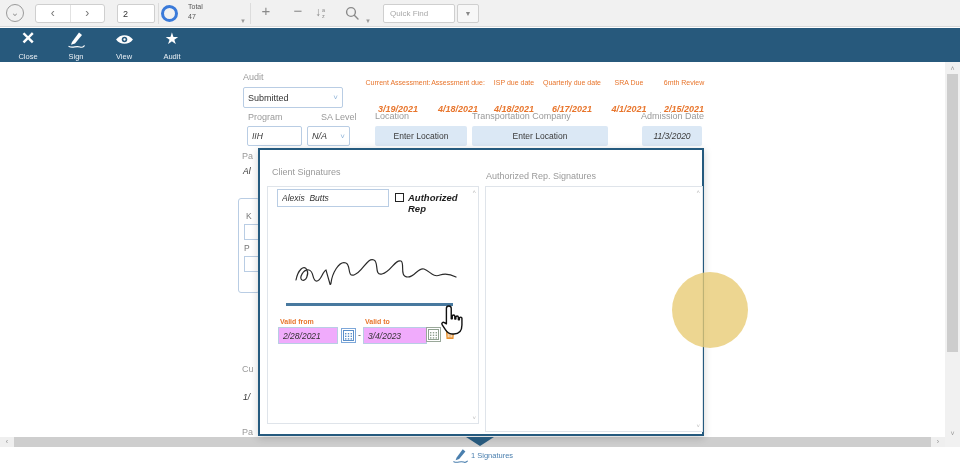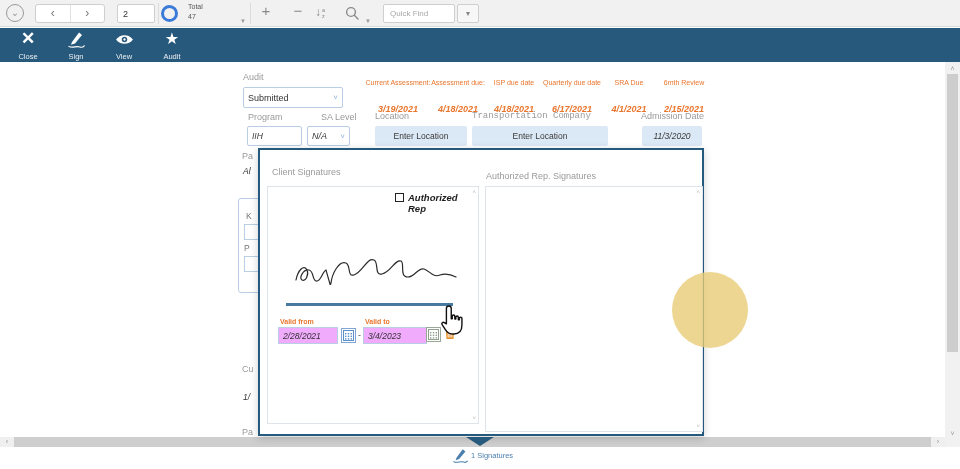--- a/index.html
+++ b/index.html
@@ -168,21 +168,21 @@
 
   <div class="label-g" style="left:248px; top:112px;">Program</div>
   <input class="field-blue" style="left: 247px; top: 126px; width: 55px; height: 20px;" value="IIH">
   <div class="label-g" style="left:321px; top:112px;">SA Level</div>
   <div class="select-blue" style="left:307px; top:126px; width:43px; height:20px; font-style:italic;">
     <span>N/A</span>
     <span class="select-chev">˅</span>
   </div>
   <div class="label-g" style="left:375px; top:111px;">Location</div>
   <button class="btn-lightblue" style="left:375px; top:126px; width:92px; height:20px;">Enter Location</button>
-  <div class="label-g" style="left:472px; top:111px;font-family:Liberation Mono, monospace;">Transportation Company</div>
+  <div class="label-g" style="left:472px; top:111px;">Transportation Company</div>
   <button class="btn-lightblue" style="left:472px; top:126px; width:136px; height:20px;">Enter Location</button>
   <div class="label-g" style="left:641px; top:111px;">Admission Date</div>
   <button class="btn-lightblue" style="left:642px; top:126px; width:60px; height:20px; font-style:italic;">11/3/2020</button>
 
   <div class="frag-lab" style="left:242px; top:151px;">Pa</div>
   <div class="frag-val" style="left:243px; top:166px;">Al</div>
   <div style="position:absolute; left:238px; top:198px; width:22px; height:95px; border:1px solid #b9cde4; border-radius:3px;"></div>
   <div class="frag-lab" style="left:246px; top:211px; font-size:8.5px; color:#777;">K</div>
   <div style="position:absolute; left:244px; top:224px; width:15px; height:16px; border:1px solid #b9cde4;"></div>
   <div class="frag-lab" style="left:244px; top:243px; font-size:8.5px; color:#777;">P</div>
@@ -199,20 +199,21 @@
     <div class="vscroll-thumb"></div>
     <div class="vscroll-arrow" style="top:368px;">˅</div>
   </div>
 
   <div class="modal">
     <div class="label-g" style="left:12px; top:17px;">Client Signatures</div>
 
     <div class="panel" style="left:7px; top:36px; width:212px; height:238px;">
       <div class="panel-arrow" style="right:2px; top:2px;">˄</div>
       <div class="panel-arrow" style="right:2px; bottom:2px;">˅</div>
+      <input class="sig-name-input" value="Alexis  Butts" style="">
       <div class="chk" style="left:127px; top:6px;"></div>
       <div class="chk-label" style="left:140px; top:5px;">Authorized Rep</div>
 
       <svg style="position:absolute; left:22px; top:63px;" width="172" height="42" viewBox="0 0 172 42">
         <path d="M6 30 C8 20 14 14 17 20 C19 24 16 32 12 30 C9 28 13 19 19 20 C24 21 22 30 26 31 C31 32 32 22 36 20 L40 34 C40 35 41 34 41 33 C42 24 49 10 56 13 C61 15 57 27 64 25 C73 22 77 7 84 10 C89 12 84 26 92 24 C101 22 105 9 111 11 C115 13 109 27 118 27 C125 27 128 17 134 19 C140 21 143 28 150 25 C156 23 160 24 166 27" fill="none" stroke="#2a2a2a" stroke-width="1.2" stroke-linecap="round"></path>
       </svg>
 
       <div class="valid-lab" style="left:12px; top:131px;">Valid from</div>
       <div class="valid-lab" style="left:97px; top:131px;">Valid to</div>
       <input class="date-input" style="left: 10px; top: 140px; width: 60px;" value="2/28/2021">

